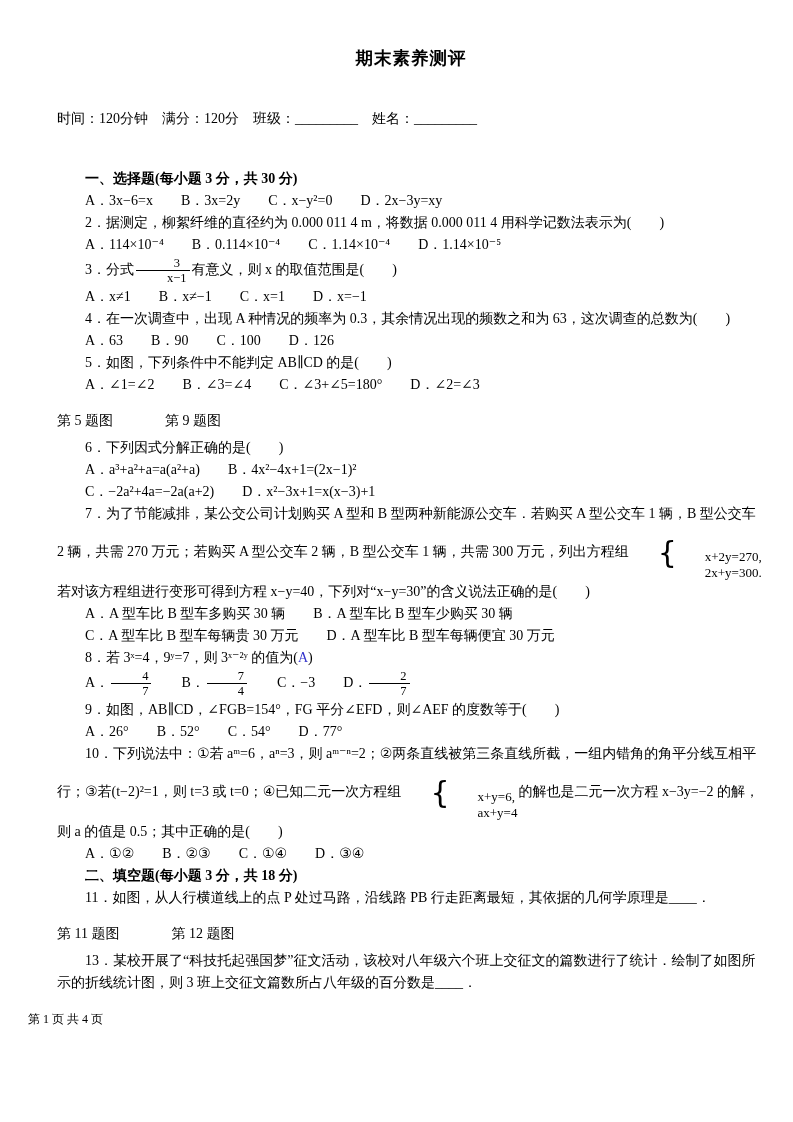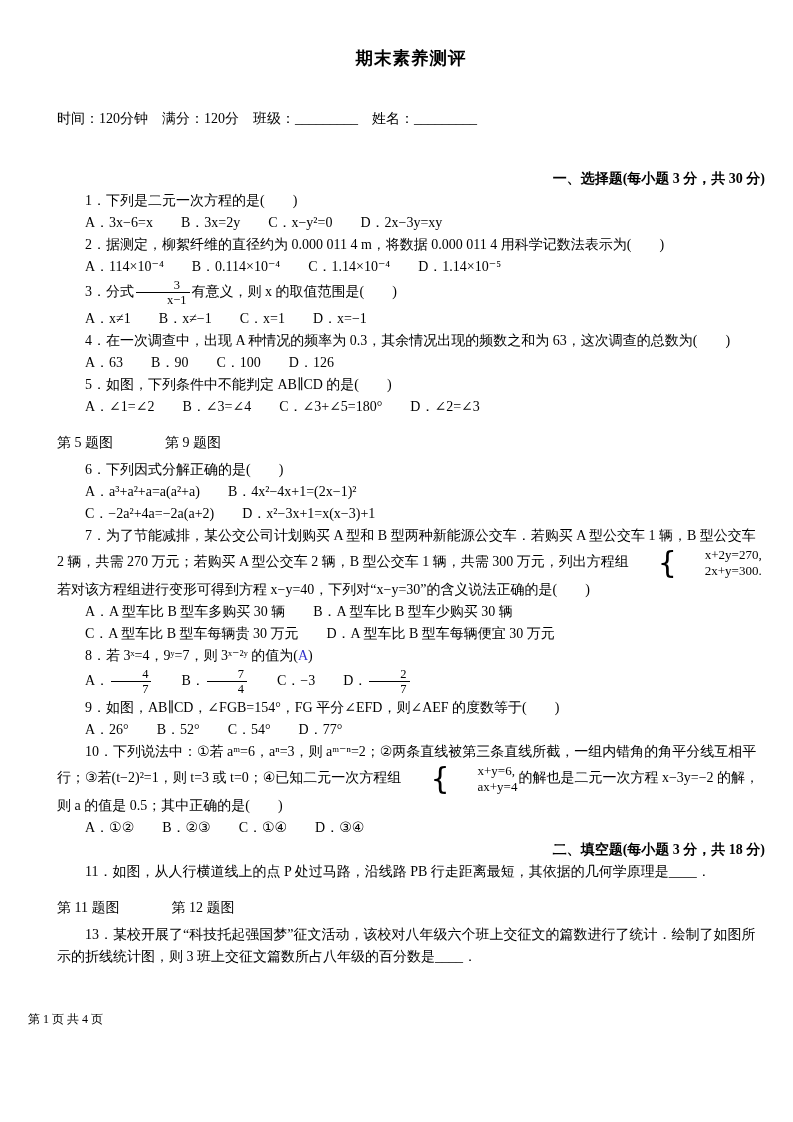--- a/index.html
+++ b/index.html
@@ -12,49 +12,48 @@
     padding:46px 28px 0 57px;
     font-family:"Liberation Serif","DejaVu Serif","DejaVu Sans",serif;
     font-size:14px;
     color:#000;
   }
   .title{text-align:center;font-weight:bold;font-size:17.5px;letter-spacing:1px;}
   .meta{text-align:left;margin-top:40px;}
   .content{margin-top:40px;line-height:22px;}
   .content p{margin:0;text-indent:2em;}
   .content p.figcap{text-indent:0;margin:14px 0 5px;}
-  .bold{font-weight:bold;text-align:right;}
+  .bold{font-weight:bold;}
   .frac{
     display:inline-flex;flex-direction:column;
     vertical-align:middle;text-align:center;
     font-size:12.5px;line-height:1.15;margin:0 2px;
   }
   .frac .num{border-bottom:1px solid #000;padding:0 3px;}
   .frac .den{padding:0 3px;}
   .sys{display:inline-flex;align-items:center;vertical-align:middle;margin:0 1px;}
   .sys .brace{font-size:30px;line-height:1;font-family:"DejaVu Sans",sans-serif;}
-  .sys .rows{display:inline-flex;flex-direction:column;font-size:13px;line-height:16px;text-align:left;}
+  .sys .rows{display:inline-flex;flex-direction:column;font-size:13px;line-height:16px;text-align:left;margin-top:24px;}
   .ans{color:#3333cc;}
   .capgap{display:inline-block;width:52px;}
   .footer{position:absolute;left:28px;bottom:32px;font-size:12px;}
 </style>
 </head>
 <body>
 
 <div class="page">
 
   <div class="title">期末素养测评</div>
 
   <div class="meta">时间：120分钟　满分：120分　班级：_________　姓名：_________</div>
 
   <div class="content">
 
     <p class="bold">一、选择题(每小题 3 分，共 30 分)</p>
 
-    <p>1．下列是二元一次方程的是(　　)</p>
     <p>A．3x−6=x　　B．3x=2y　　C．x−y²=0　　D．2x−3y=xy</p>
 
     <p>2．据测定，柳絮纤维的直径约为 0.000 011 4 m，将数据 0.000 011 4 用科学记数法表示为(　　)</p>
     <p>A．114×10⁻⁴　　B．0.114×10⁻⁴　　C．1.14×10⁻⁴　　D．1.14×10⁻⁵</p>
 
     <p><span>3．分式</span><span class="frac">
           <span class="num">3</span>
           <span class="den">x−1</span>
         </span><span>有意义，则 x 的取值范围是(　　)</span></p>
     <p>A．x≠1　　B．x≠−1　　C．x=1　　D．x=−1</p>

